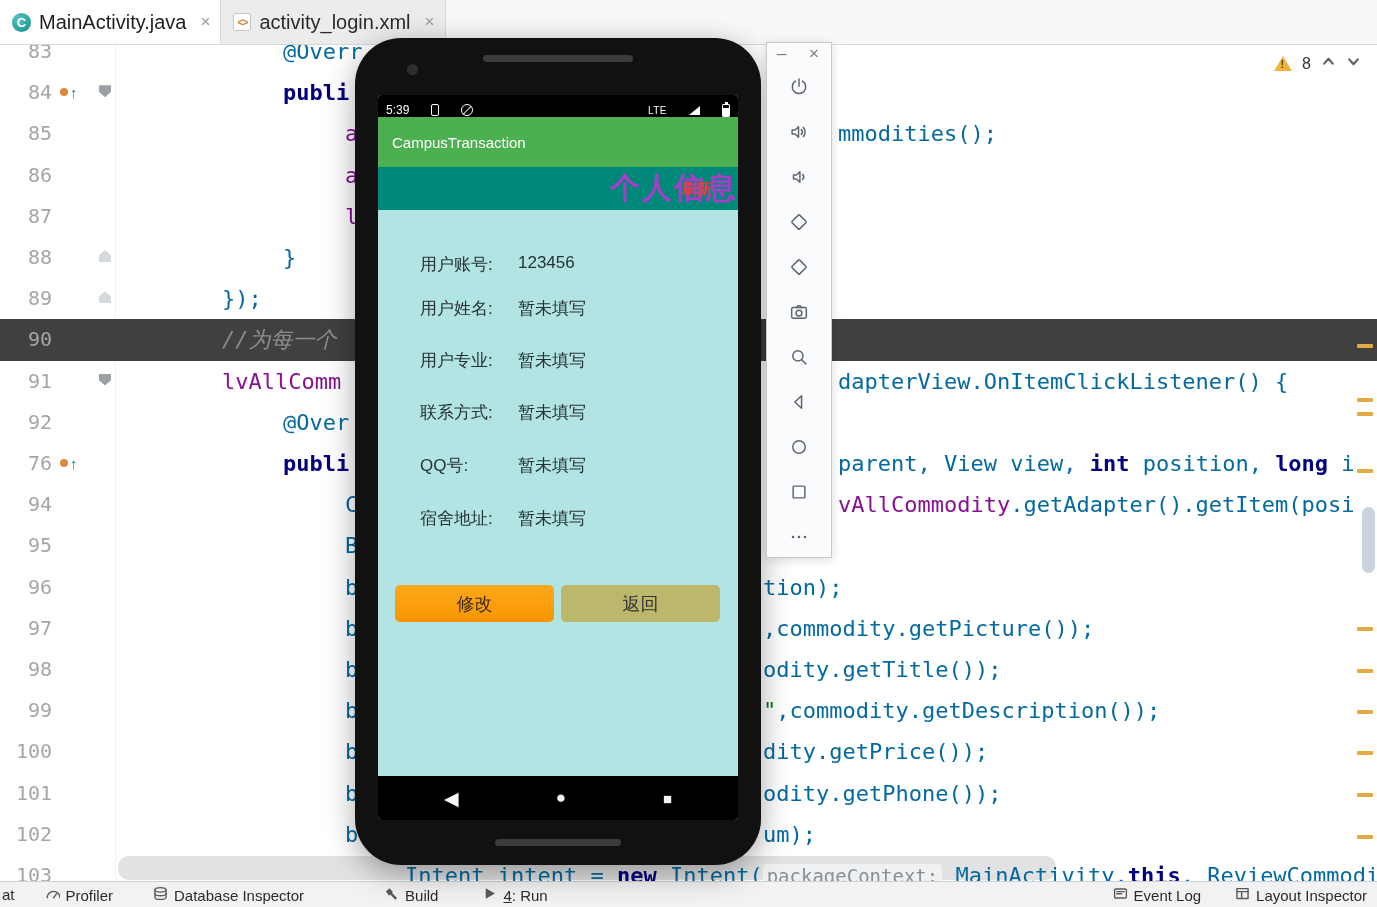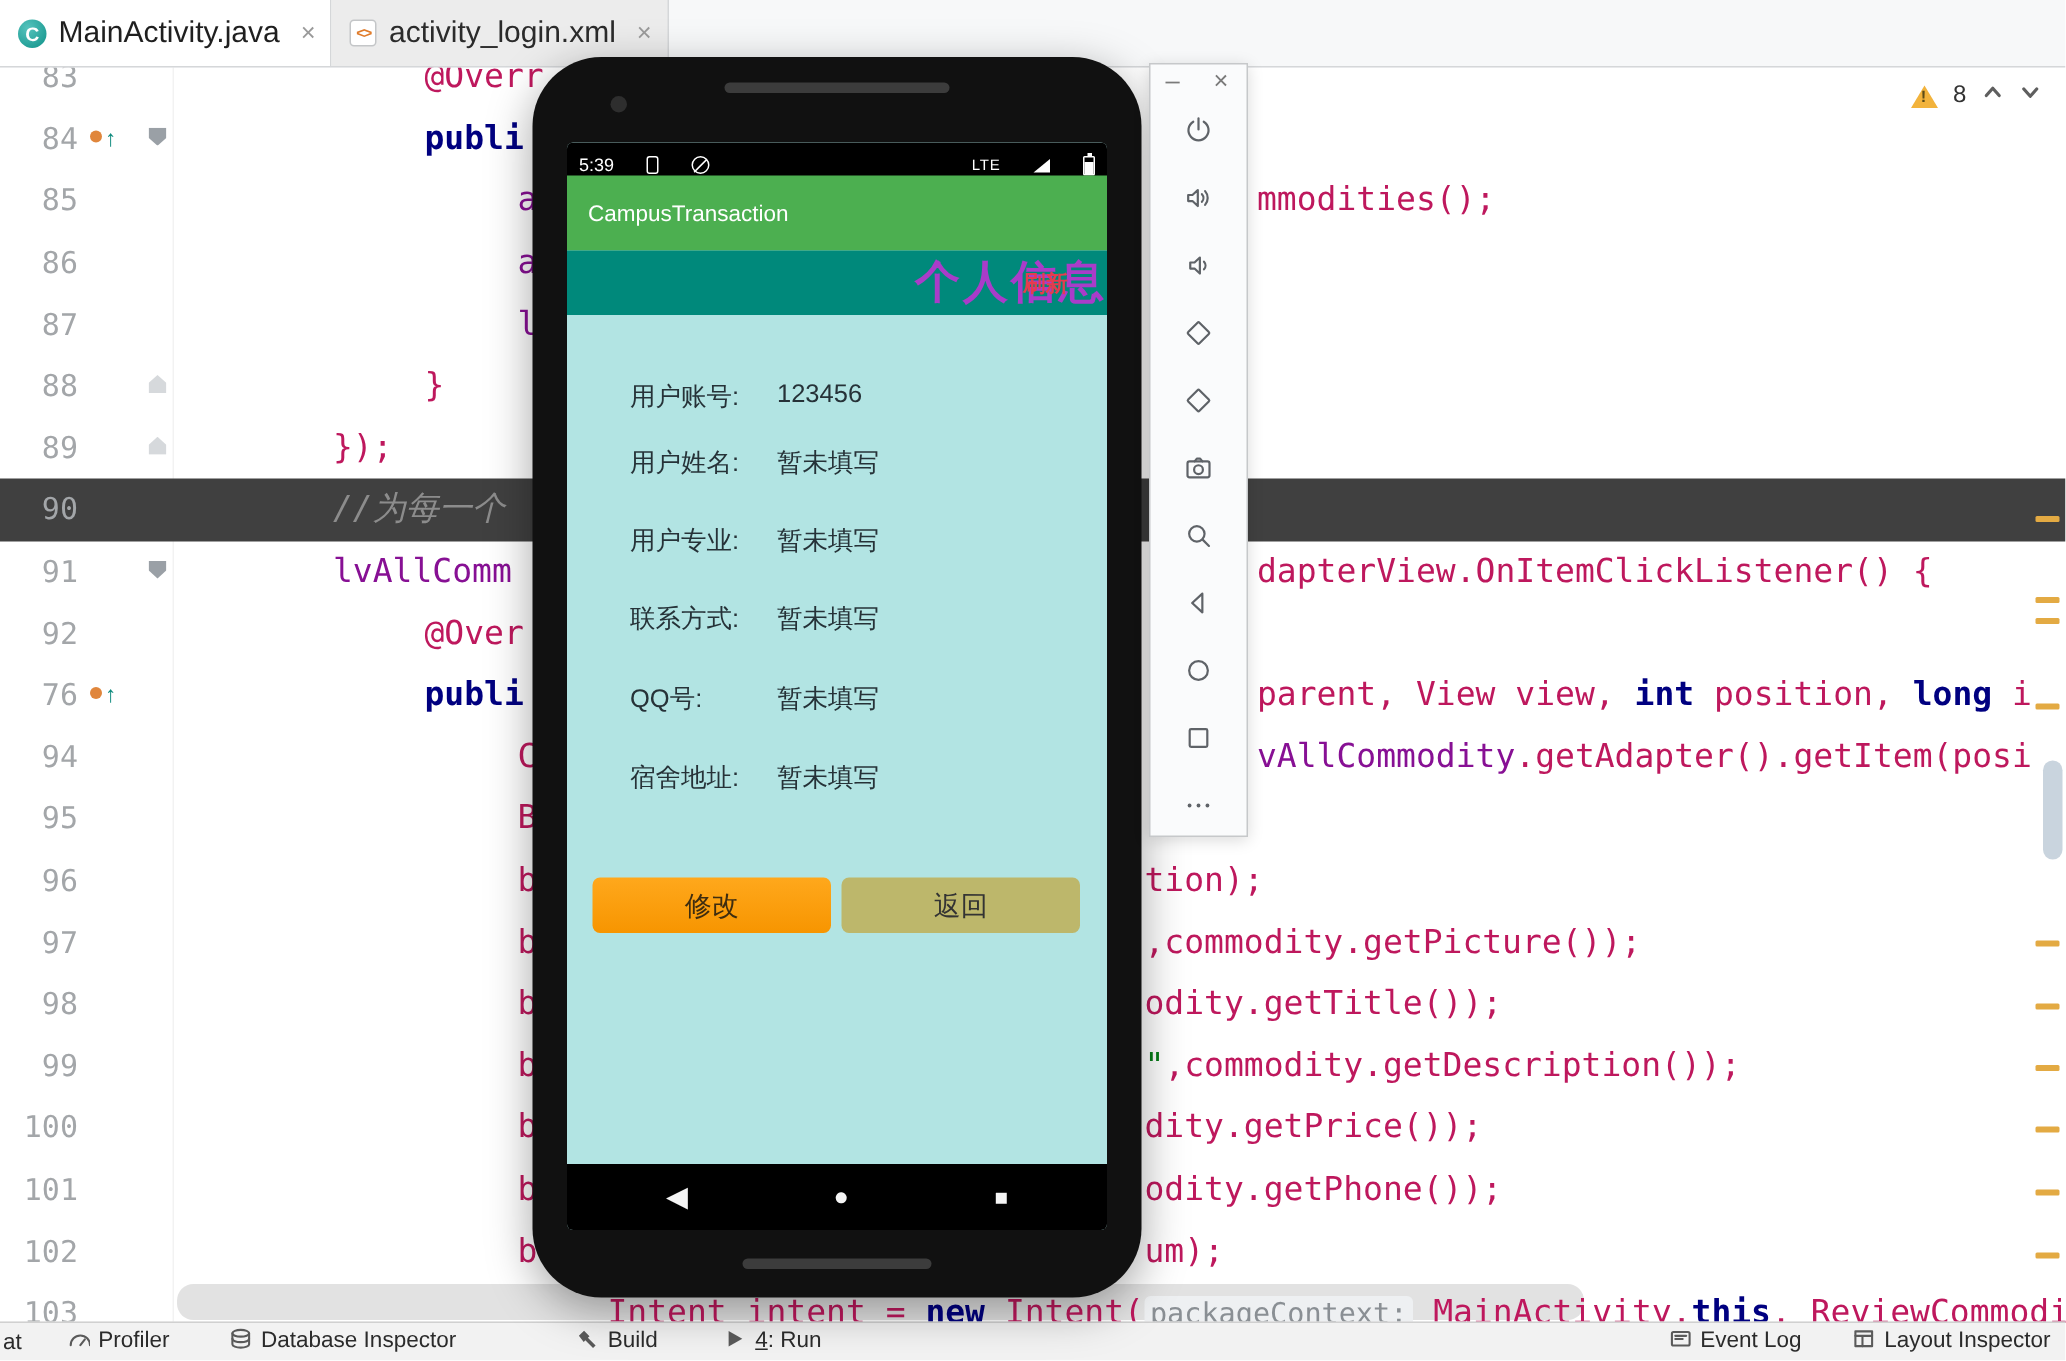--- a/index.html
+++ b/index.html
@@ -6,21 +6,21 @@
 html,body{width:1377px;height:907px}
 body{position:relative;overflow:hidden;background:#fff;font-family:"Liberation Sans",sans-serif}
 
 
 #editor{position:absolute;inset:0;background:#fff;z-index:1}
 #editor .gutter-sep{position:absolute;left:115px;top:0;bottom:0;width:1px;background:rgba(0,0,0,.05)}
 .crow{position:absolute;left:0;width:100%;height:41.2px}
 .crow.hl{background:#404040}
 .lnum{position:absolute;left:0;width:52px;text-align:right;font-family:"DejaVu Sans Mono",monospace;font-size:20px;line-height:41.2px;color:#a3a6a9}
 .code{position:absolute;top:0;font-family:"DejaVu Sans Mono",monospace;font-size:22px;line-height:41.2px;white-space:pre}
-.code .p{color:#be185d}
+.code .p{color:#0369a1}
 .code .k{color:#000080;font-weight:bold}
 .code .f{color:#871094}
 .code .c{color:#8c8c8c;font-style:italic}
 .code .s{color:#067d17}
 .code .h{color:#8a8f94;background:#eef0f2;border-radius:4px;padding:1px 4px;font-size:19px}
 .gut{position:absolute;top:13px}
 .gut.override{left:60px;color:#0d8a7d;font-size:15px;line-height:15px;font-weight:bold}
 .gut.override::before{content:"";display:inline-block;width:8px;height:8px;margin-right:2px;background:#e0863c;border-radius:50%;vertical-align:2px}
 .gut.pent{left:99px;width:12px;height:12px;background:#9aa0a6;clip-path:polygon(0 0,100% 0,100% 55%,50% 100%,0 55%)}
 .gut.fold{left:99px;width:12px;height:12px;background:#d6d9dc;clip-path:polygon(50% 0,100% 45%,100% 100%,0 100%,0 45%)}
@@ -78,21 +78,21 @@
 .abtn{width:159px;height:37px;border:none;border-radius:5px;font-size:18px;font-family:inherit}
 .abtn.modify{background:linear-gradient(#ffa81c,#f79500);color:#3e2d10}
 .abtn.back{background:#bdb76b;color:#333}
 .navbar{position:absolute;bottom:0;left:0;width:100%;height:44px;background:#000;display:flex;align-items:center;justify-content:space-between;padding:0 66px;color:#f5f5f5}
 .nav-b{font-size:19px}.nav-h{font-size:17px}.nav-s{font-size:15px}
 
 
 #statusbar{position:absolute;left:0;top:881px;width:100%;height:26px;background:#f2f2f2;border-top:1px solid #d0d0d0;display:flex;align-items:center;font-size:15px;color:#2b2b2b;z-index:6;padding-right:10px}
 .sb-group{display:flex;align-items:center}
 #sb-right{margin-left:auto;gap:34px}
-.sb-item{display:flex;align-items:flex-start;gap:6px;white-space:nowrap}
+.sb-item{display:flex;align-items:flex-end;gap:6px;white-space:nowrap}
 .sb-item svg{width:15px;height:15px;stroke:#5a5a5a;fill:none;stroke-width:1.3;stroke-linecap:round;stroke-linejoin:round}
 .sb-l0{margin-left:2px}.sb-l1{margin-left:30px}.sb-l2{margin-left:40px}.sb-l3{margin-left:80px}.sb-l4{margin-left:44px}
 </style>
 </head>
 <body>
 
 <div id="editor">
   <div class="gutter-sep"></div>
   <div class="hscroll"></div>
   <div id="code-lines">

